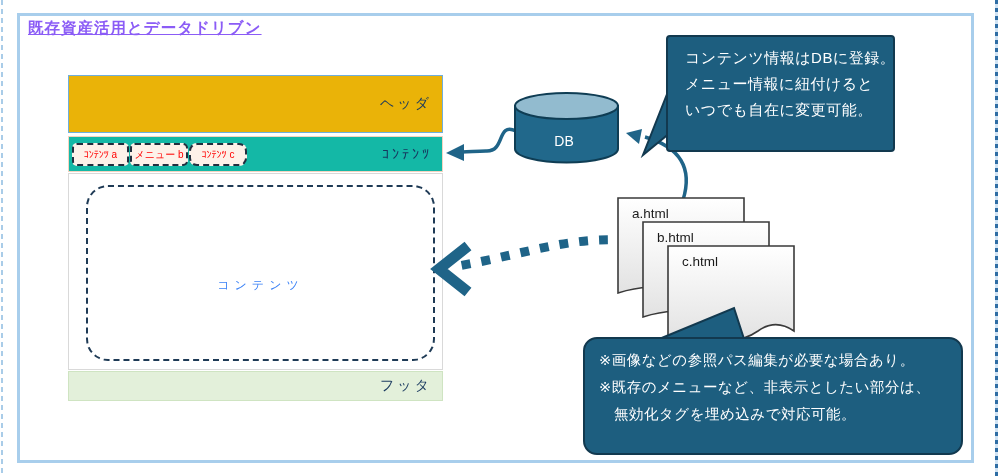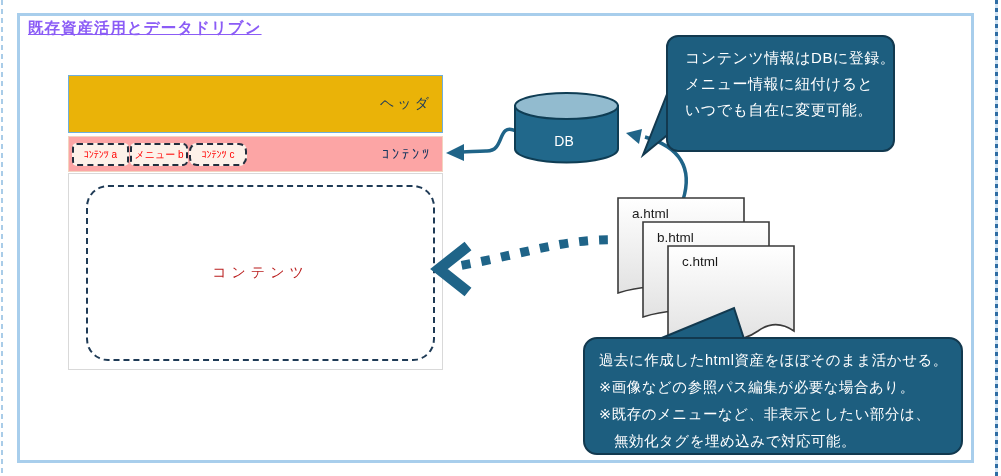--- a/index.html
+++ b/index.html
@@ -15,40 +15,40 @@
   .frame{position:absolute;left:17px;top:13px;width:951px;height:444px;border:3px solid #A8CEEC;background:#fff;}
 
   .title{position:absolute;left:28px;top:18px;font-size:15.5px;font-weight:bold;
     text-decoration:underline;color:#8b5cf6;letter-spacing:1px;z-index:2;}
 
   
   .sec{position:absolute;box-sizing:border-box;z-index:1;}
   .sec-label{position:absolute;right:10px;top:50%;transform:translateY(-50%);
     color:#17375E;font-size:14px;letter-spacing:3px;white-space:nowrap;}
   .mk-header{left:68px;top:75px;width:375px;height:58px;background:#eab308;border:1px solid #6FAEDC;}
-  .mk-menu{left:68px;top:136px;width:375px;height:36px;background:#fca5a5;border:1px solid #F3D4C0;}
+  .mk-menu{left:68px;top:136px;width:375px;height:36px;background:#14b8a6;border:1px solid #F3D4C0;}
   .mk-content{left:68px;top:173px;width:375px;height:197px;background:#fff;border:1px solid #D9D9D9;}
   .mk-footer{left:68px;top:371px;width:375px;height:30px;background:#E3F0DA;border:1px solid #CFE4C2;}
 
   .menu-item{position:absolute;top:6px;height:23px;box-sizing:border-box;
     border:2px dashed #222E3E;border-radius:5px;background:#FDF1E9;
     color:#FF0000;font-size:10px;display:flex;align-items:center;justify-content:center;white-space:nowrap;}
   .mi-a{left:3px;width:57px;} .mi-b{left:61px;width:58px;} .mi-c{left:120px;width:58px;border-radius:8px;}
 
   .content-dashed{position:absolute;left:17px;top:11px;width:345px;height:172px;
     border:2px dashed #1E3A55;border-radius:22px;}
-  .content-label{position:absolute;left:0;top:0;width:100%;height:100%;
+  .content-label{position:absolute;left:0;top:12px;width:100%;height:100%;
     display:flex;align-items:center;justify-content:center;
-    color:#b91c1c;font-size:14px;letter-spacing:5px;}
+    color:#3b82f6;font-size:12px;letter-spacing:5px;}
 
   
   .overlay{position:absolute;left:0;top:0;z-index:5;pointer-events:none;}
 
   
-  .callout{position:absolute;background:#1D5E7F;border:2px solid #12394F;border-radius:12px;
+  .callout{position:absolute;background:#1D5E7F;border:2px solid #12394F;border-radius:4px;
     color:#fff;z-index:6;box-sizing:border-box;}
   .callout .line{white-space:nowrap;}
   .co-db{left:666px;top:35px;width:229px;height:117px;padding:8px 0 0 17px;}
   .co-db .line{font-size:15px;line-height:26px;letter-spacing:0.5px;}
   .co-html{left:583px;top:337px;width:380px;height:118px;padding:8px 0 0 14px;border-radius:14px;}
   .co-html .line{font-size:14.5px;line-height:27px;letter-spacing:0.5px;}
 </style>
 </head>
 <body>
 
@@ -70,20 +70,23 @@
     <div class="menu-item mi-c">ｺﾝﾃﾝﾂ c</div>
     <span class="sec-label">ｺﾝﾃﾝﾂ</span>
   </div>
 
   <div class="sec mk-content">
     <div class="content-dashed">
       <div class="content-label">コンテンツ</div>
     </div>
   </div>
 
+  <div class="sec mk-footer">
+    <span class="sec-label">フッタ</span>
+  </div>
 
   <svg class="overlay" width="1001" height="476" viewBox="0 0 1001 476">
     <defs>
       <linearGradient id="docGrad" x1="0" y1="0" x2="0" y2="1">
         <stop offset="0" stop-color="#FFFFFF"></stop>
         <stop offset="1" stop-color="#E2E2E2"></stop>
       </linearGradient>
     </defs>
 
     <g>
@@ -124,19 +127,18 @@
     <polygon points="652,342 734,308 745,342" fill="#1D5E7F" stroke="#12394F" stroke-width="2"></polygon>
   </svg>
 
   <div class="callout co-db">
     <div class="line">コンテンツ情報はDBに登録。</div>
     <div class="line">メニュー情報に紐付けると</div>
     <div class="line">いつでも自在に変更可能。</div>
   </div>
 
   <div class="callout co-html">
-    <div class="line">過去に作成したhtml資産をほぼそのまま活かせる。</div>
     <div class="line">※画像などの参照パス編集が必要な場合あり。</div>
     <div class="line">※既存のメニューなど、非表示としたい部分は、</div>
     <div class="line">　無効化タグを埋め込みで対応可能。</div>
   </div>
 
 </div>
 
 </body></html>

